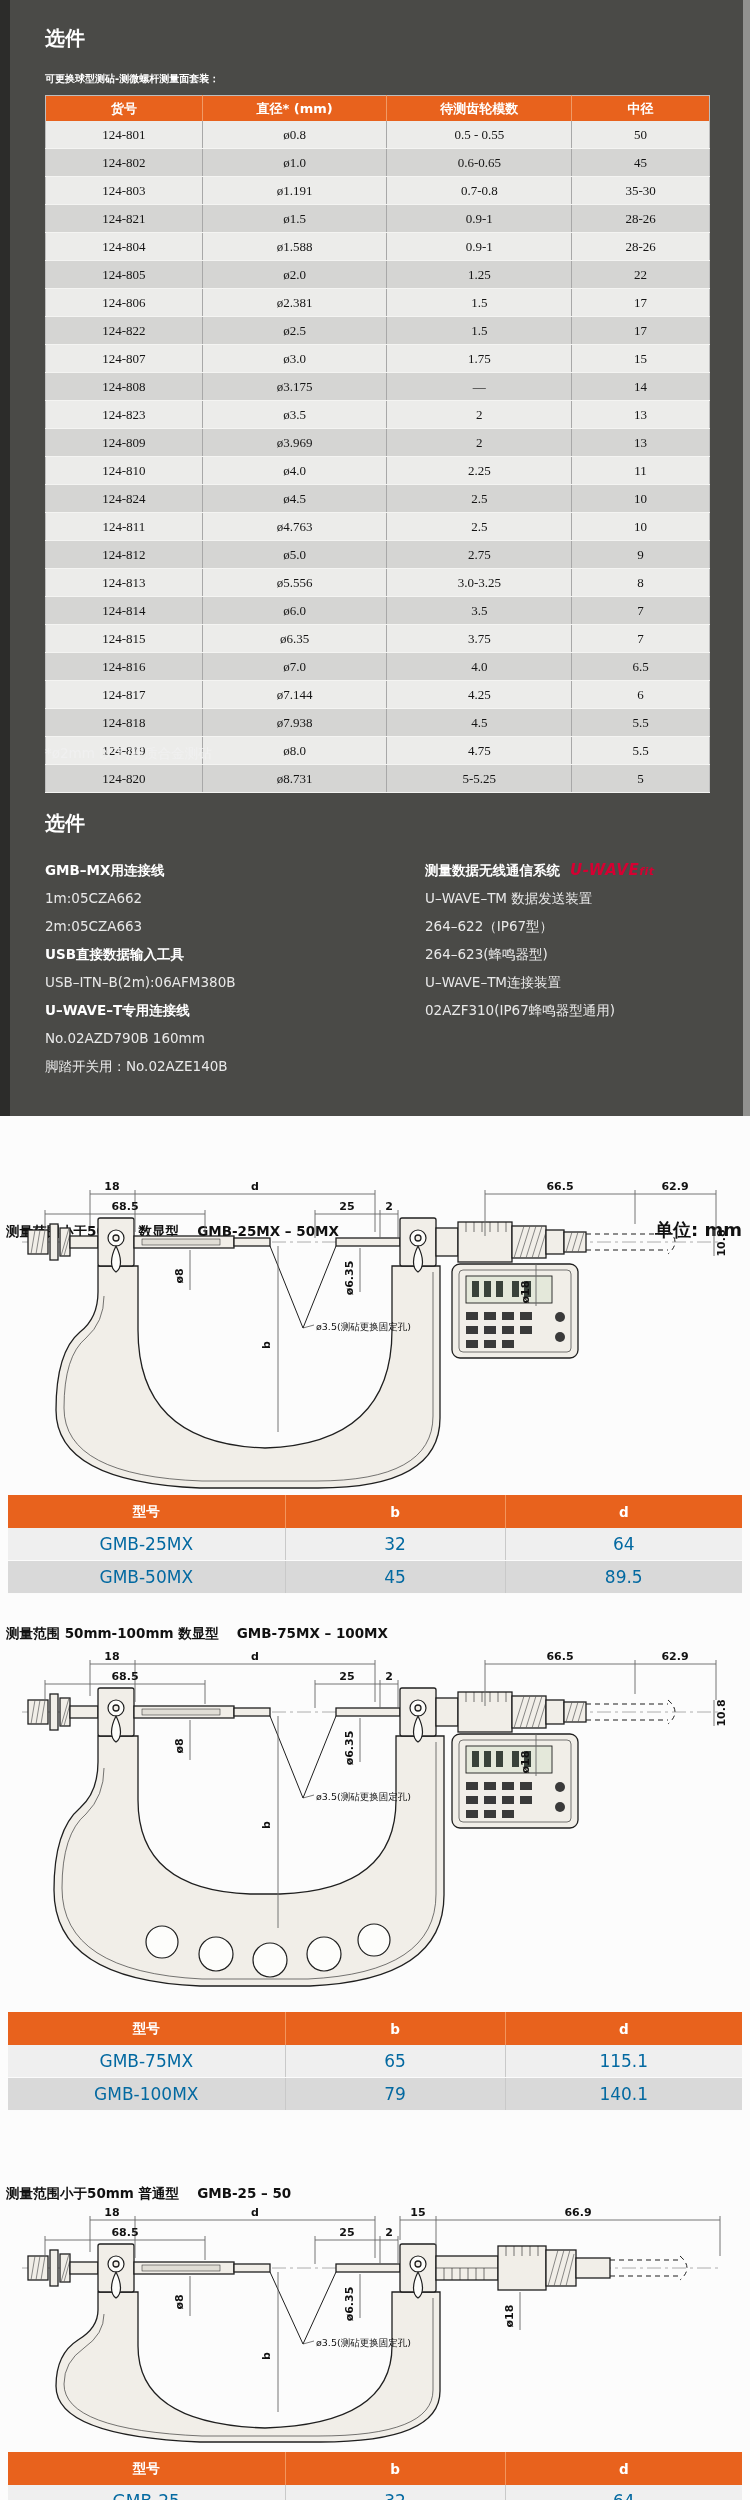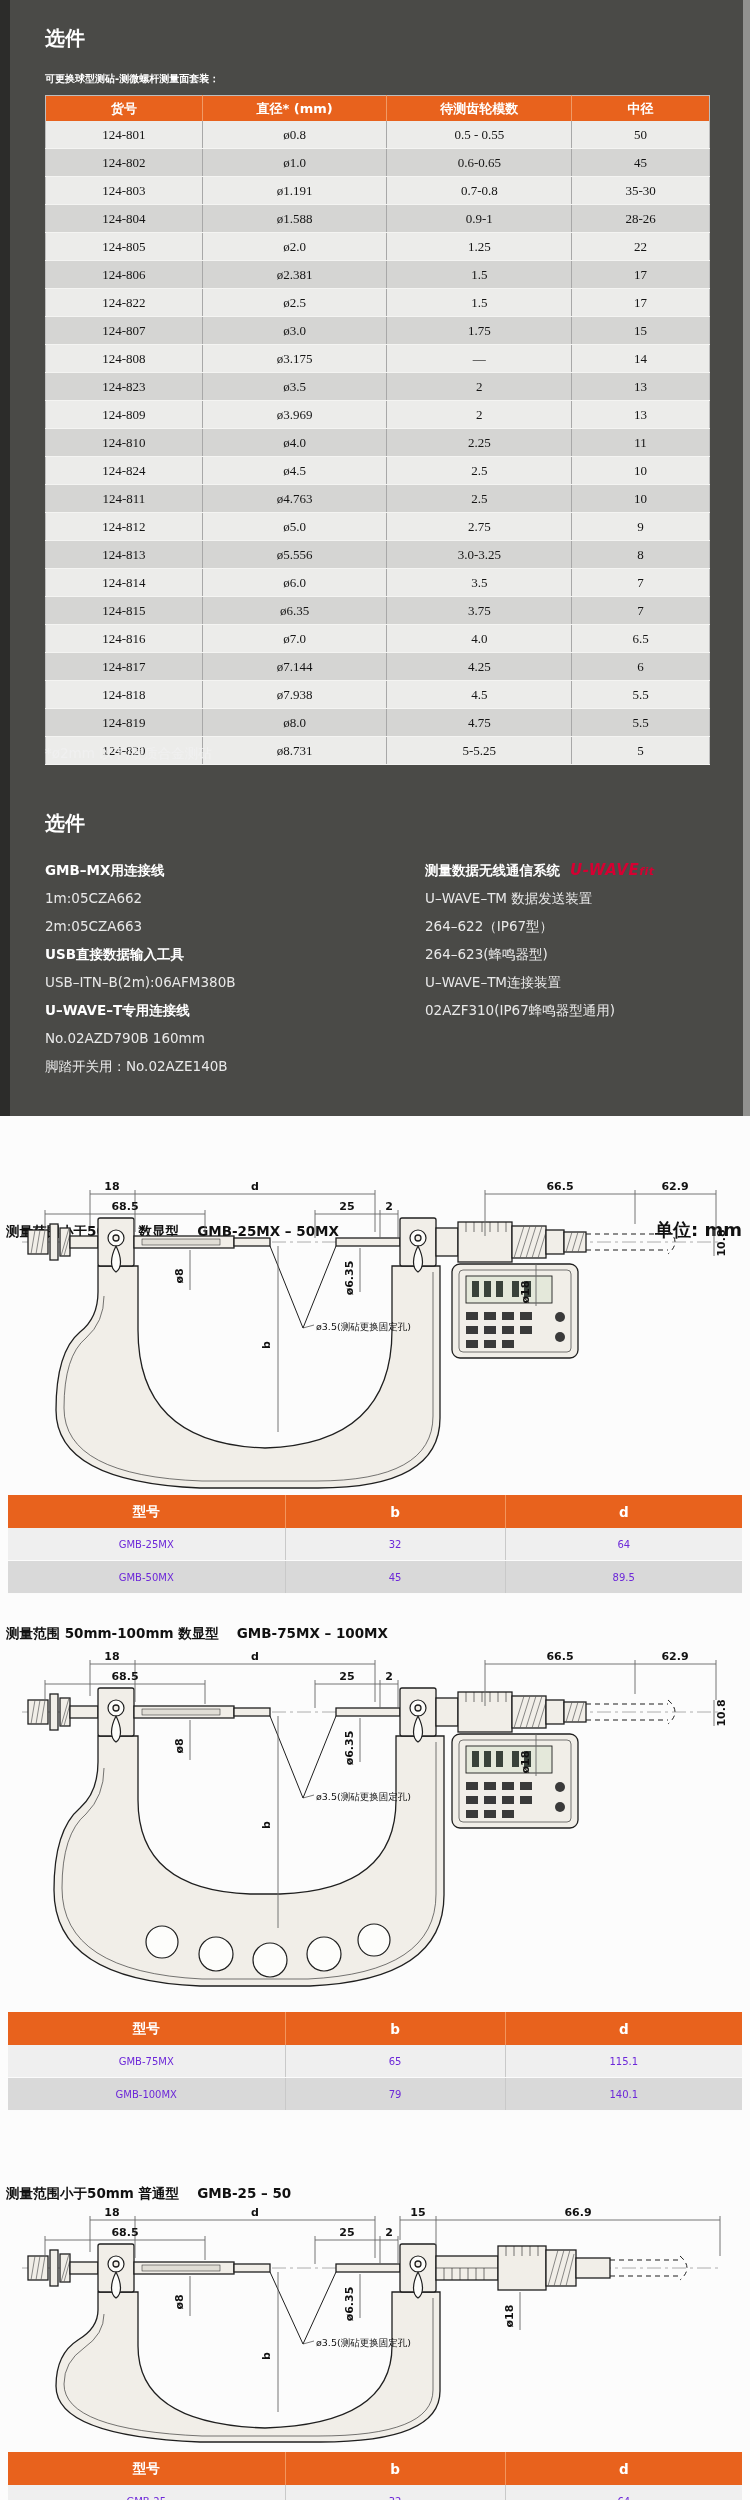--- a/index.html
+++ b/index.html
@@ -29,21 +29,21 @@
   .uwave i{font-size:11px;}
   
   .sec-title{position:absolute;left:6px;right:8px;display:flex;align-items:baseline;
              font-weight:bold;font-size:13.5px;color:#111;}
   .sec-title .model{margin-left:18px;}
   .sec-title .unit{margin-left:auto;font-size:18px;}
   .wtable{position:absolute;left:8px;width:734px;border-collapse:collapse;text-align:center;
           border-bottom:1px solid #bbb;}
   .wtable th{background:#e8621d;color:#fff;font-size:13.5px;font-weight:bold;height:31px;
              border-right:1px solid #f3955c;margin-top:16px;}
-  .wtable td{font-size:10px;color:#6d28d9;height:30px;border-right:1px solid #c9c9c9;
+  .wtable td{font-size:17px;color:#0369a1;height:30px;border-right:1px solid #c9c9c9;
              border-bottom:1px solid #fbfbfb;}
   .wtable th:last-child,.wtable td:last-child{border-right:none;}
   .wtable tbody tr:nth-child(odd) td{background:#efefef;}
   .wtable tbody tr:nth-child(even) td{background:#d9d9d9;}
   
   .draw{position:absolute;left:20px;width:710px;}
   svg{font-family:inherit;}
   .pt{fill:#f1eee8;stroke:#1f1f1f;stroke-width:1.3;}
   .ptw{fill:#fdfdfb;stroke:#1f1f1f;stroke-width:1.2;}
   .ln{stroke:#1f1f1f;stroke-width:1;fill:none;}
@@ -96,20 +96,26 @@
             <td>124-802</td>
             <td>ø1.0</td>
             <td>0.6-0.65</td>
             <td>45</td>
           </tr>
           <tr>
             <td>124-803</td>
             <td>ø1.191</td>
             <td>0.7-0.8</td>
             <td>35-30</td>
+          </tr>
+          <tr>
+            <td>124-821</td>
+            <td>ø1.5</td>
+            <td>0.9-1</td>
+            <td>28-26</td>
           </tr>
           <tr>
             <td>124-804</td>
             <td>ø1.588</td>
             <td>0.9-1</td>
             <td>28-26</td>
           </tr>
           <tr>
             <td>124-805</td>
             <td>ø2.0</td>

